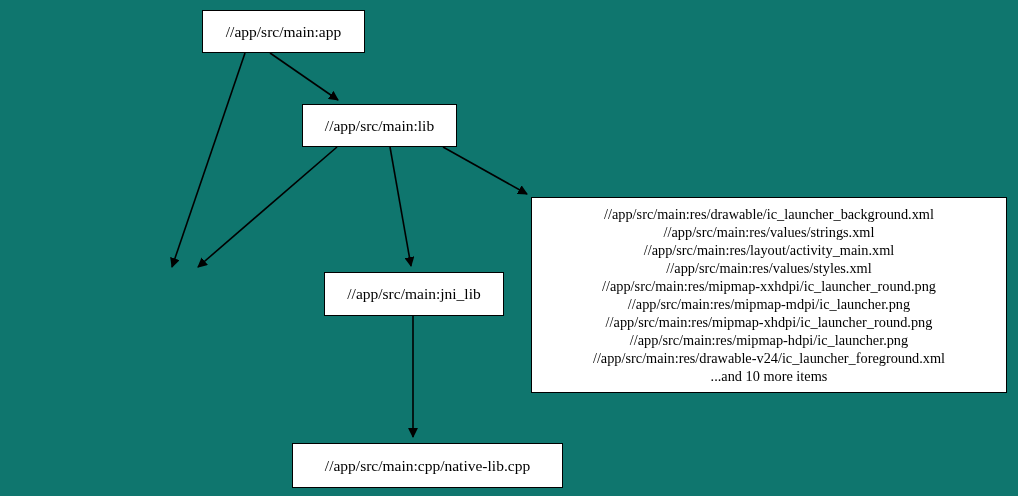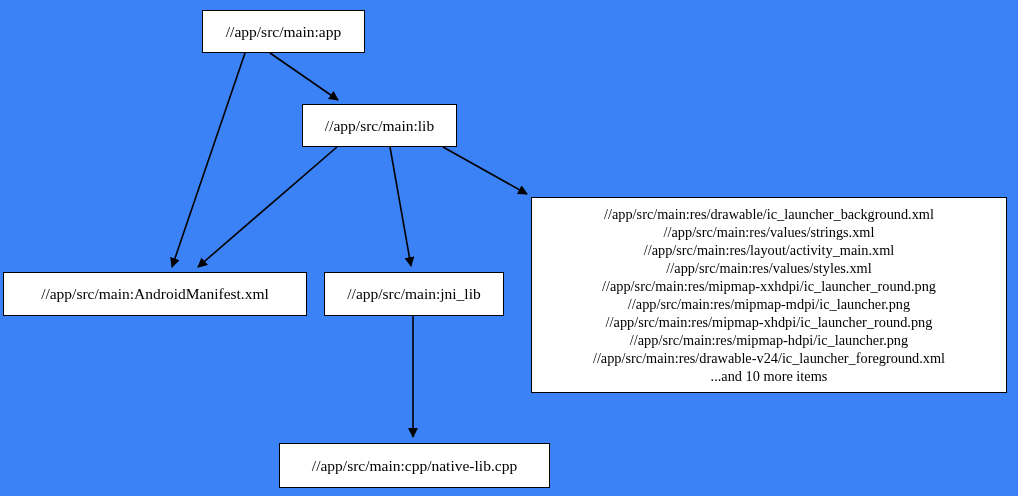--- a/index.html
+++ b/index.html
@@ -5,21 +5,21 @@
 <style>
   html, body {
     margin: 0;
     padding: 0;
     background: #ffffff;
   }
   #graph {
     position: relative;
     width: 1018px;
     height: 496px;
-    background: #3b82f6;
+    background: #0f766e;
     font-family: "Liberation Serif", "DejaVu Serif", serif;
     overflow: hidden;
   }
   #edge-layer {
     position: absolute;
     left: 0;
     top: 0;
     width: 1018px;
     height: 496px;
     pointer-events: none;
@@ -52,21 +52,21 @@
     font-size: 14.3px;
     line-height: 18.1px;
     white-space: pre;
     padding: 0;
   }
   #node-app      { left: 202px; top: 10px;  width: 163px; height: 43px; }
   #node-lib      { left: 302px; top: 104px; width: 155px; height: 43px; text-align: center; }
   #node-manifest { left: 3px;   top: 272px; width: 304px; height: 44px; }
   #node-jnilib   { left: 324px; top: 272px; width: 180px; height: 44px; }
   #node-res      { left: 531px; top: 197px; width: 476px; height: 196px; }
-  #node-cpp      { left: 279px; top: 443px; width: 271px; height: 45px; }
+  #node-cpp      { left: 292px; top: 443px; width: 271px; height: 45px; }
 </style>
 </head>
 <body>
 
 <div id="graph">
 
   <svg id="edge-layer" width="1018" height="496" viewBox="0 0 1018 496">
     <defs>
       <marker id="arrow" viewBox="0 0 10 10" refX="9" refY="5" markerWidth="6.2" markerHeight="6.2" orient="auto-start-reverse">
         <path d="M 0 0 L 10 5 L 0 10 z" fill="#000000"></path>
@@ -84,23 +84,20 @@
   </svg>
 
   <div class="node" id="node-app">
     <span class="node-label">//app/src/main:app</span>
   </div>
 
   <div class="node" id="node-lib">
     <span class="node-label">//app/src/main:lib</span>
   </div>
 
-  <div class="node" id="node-manifest">
-    <span class="node-label">//app/src/main:AndroidManifest.xml</span>
-  </div>
 
   <div class="node" id="node-jnilib">
     <span class="node-label">//app/src/main:jni_lib</span>
   </div>
 
   <div class="node multiline" id="node-res">
     <span class="node-label">//app/src/main:res/drawable/ic_launcher_background.xml
 //app/src/main:res/values/strings.xml
 //app/src/main:res/layout/activity_main.xml
 //app/src/main:res/values/styles.xml

